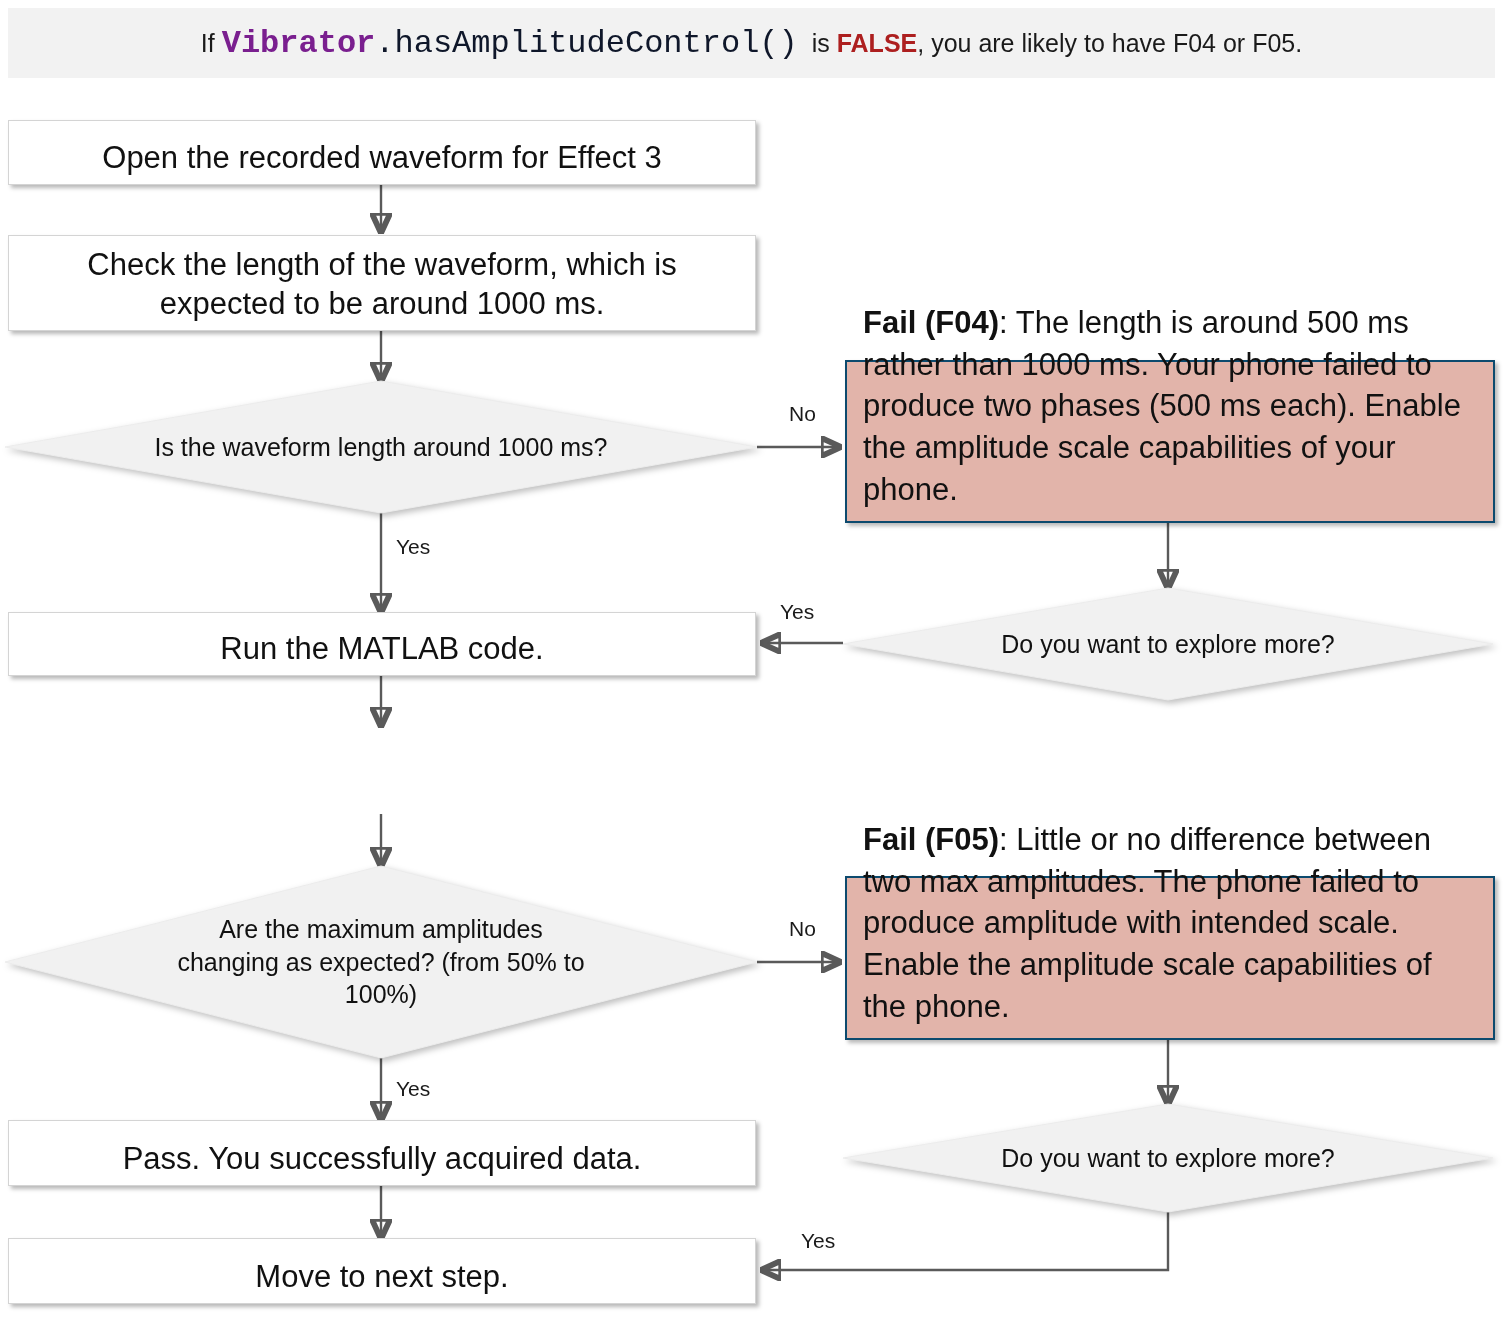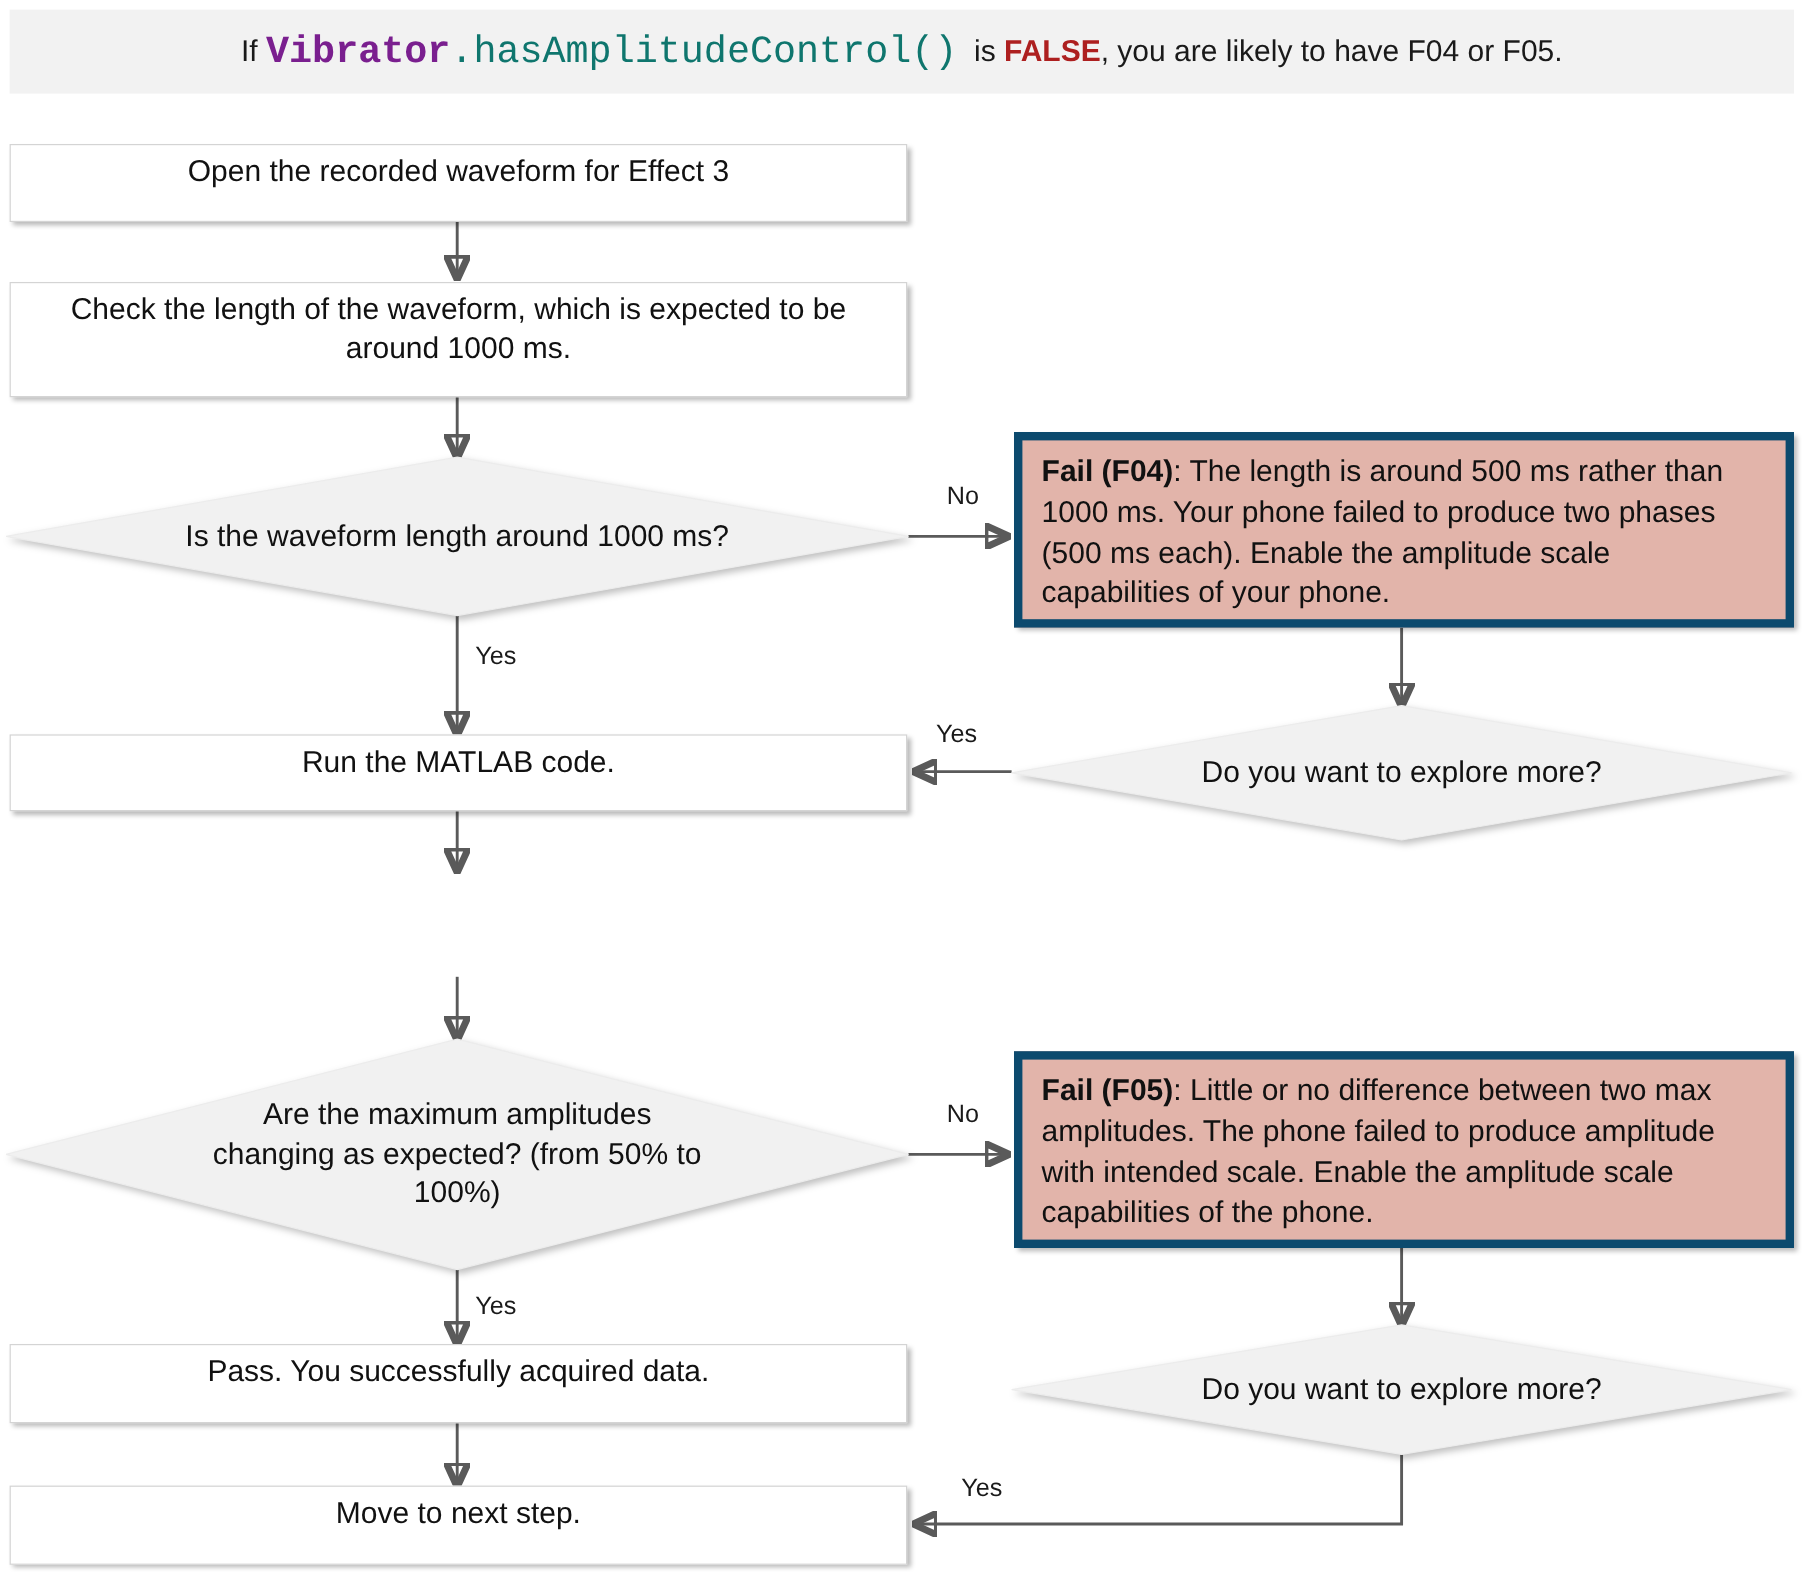--- a/index.html
+++ b/index.html
@@ -17,41 +17,41 @@
     position: absolute;
     left: 8px; top: 8px;
     width: 1487px; height: 70px;
     background: #f2f2f2;
     display: flex; align-items: center; justify-content: center;
     font-size: 25px; color: #1a1a1a;
     white-space: pre;
   }
   .mono { font-family: "Liberation Mono", monospace; font-size: 32px; }
   .cls  { color: #7a1f8f; font-weight: bold; }
-  .meth { color: #0f766e; }
+  .meth { color: #0f172a; }
   .falseword { color: #ad1f1f; font-weight: bold; }
 
   
   .node {
     position: absolute;
-    display: flex; align-items: flex-start; justify-content: center;
+    display: flex; align-items: flex-end; justify-content: center;
     text-align: center;
     color: #111111;
-    font-size: 25px;
+    font-size: 31px;
     line-height: 1.28;
   }
   .proc {
     background: #ffffff;
     border: 1px solid #d4d4d4;
     box-shadow: 3px 3px 4px rgba(0,0,0,0.28);
     padding: 6px 14px;
   }
   .fail {
     background: #e2b4aa;
-    border: 7px solid #0c4a6e;
+    border: 2px solid #0c4a6e;
     box-shadow: 3px 3px 4px rgba(0,0,0,0.28);
     text-align: left;
     justify-content: flex-start;
     padding: 10px 16px;
     line-height: 1.35;
   }
   .fail .inner { display:block; width:100%; }
   .fail b { font-weight: bold; }
   .proc b { font-weight: normal; }
 

